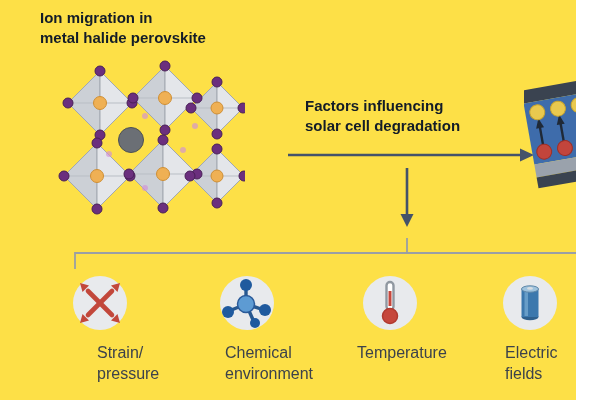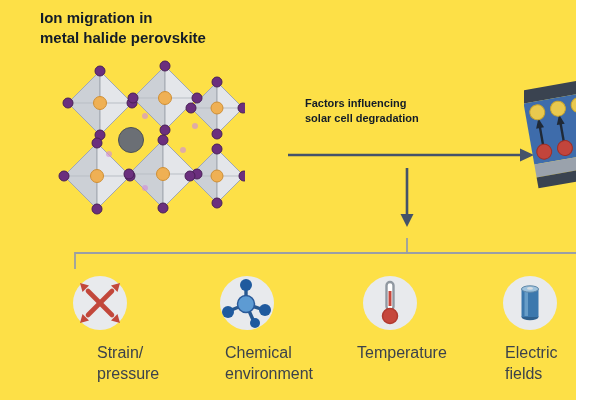--- a/index.html
+++ b/index.html
@@ -7,21 +7,21 @@
     position:relative;width:576px;height:400px;overflow:hidden;background:#fde047;
     font-family:"Liberation Sans",sans-serif;
   }
   .title{
     position:absolute;left:40px;top:8px;
     font-size:15px;font-weight:700;color:#131c28;line-height:1.35;
     white-space:pre-line;
   }
   .center-label{
     position:absolute;left:305px;top:96px;
-    font-size:11px;font-weight:700;color:#131c28;line-height:1.35;
+    font-size:15px;font-weight:700;color:#131c28;line-height:1.35;
     white-space:pre-line;
   }
   .crystal{position:absolute;left:45px;top:48px;}
   .arrow-right{position:absolute;left:288px;top:146px;}
   .arrow-down{position:absolute;left:398px;top:168px;}
   .device{position:absolute;left:524px;top:62px;}
   .bracket{position:absolute;left:70px;top:236px;}
   .factor{position:absolute;top:276px;}
   .icon-circle{
     width:54px;height:54px;border-radius:50%;

